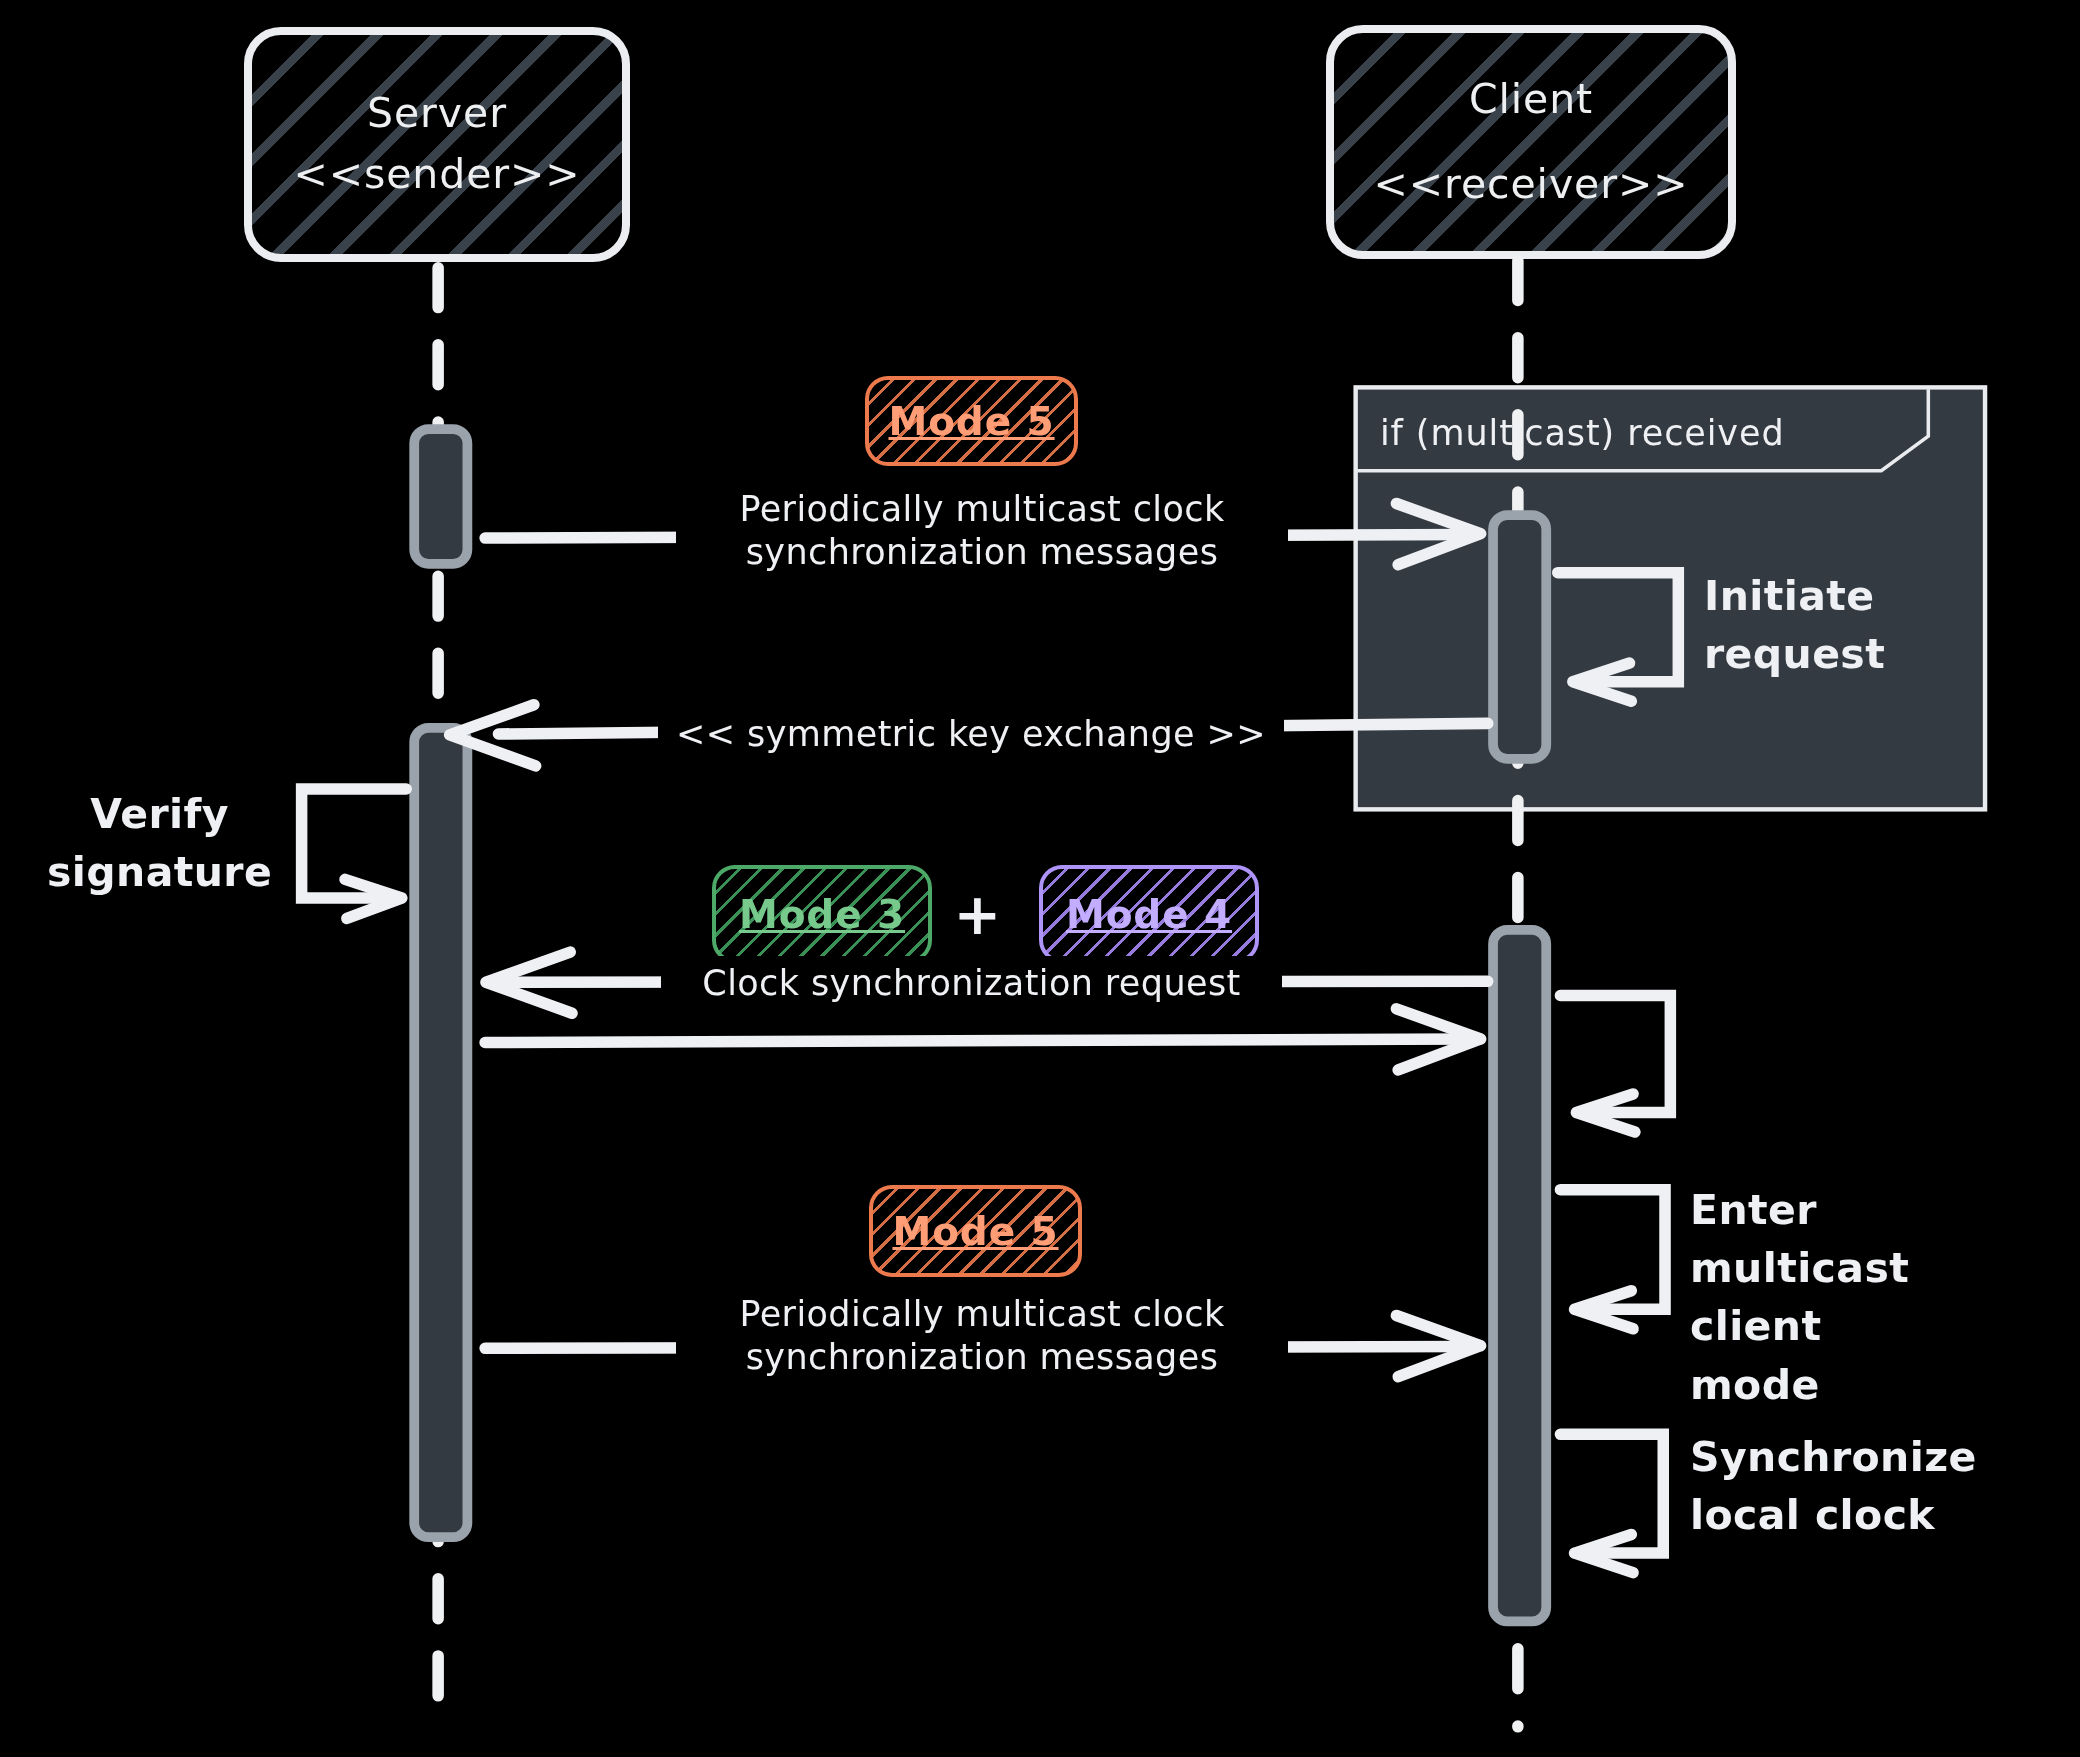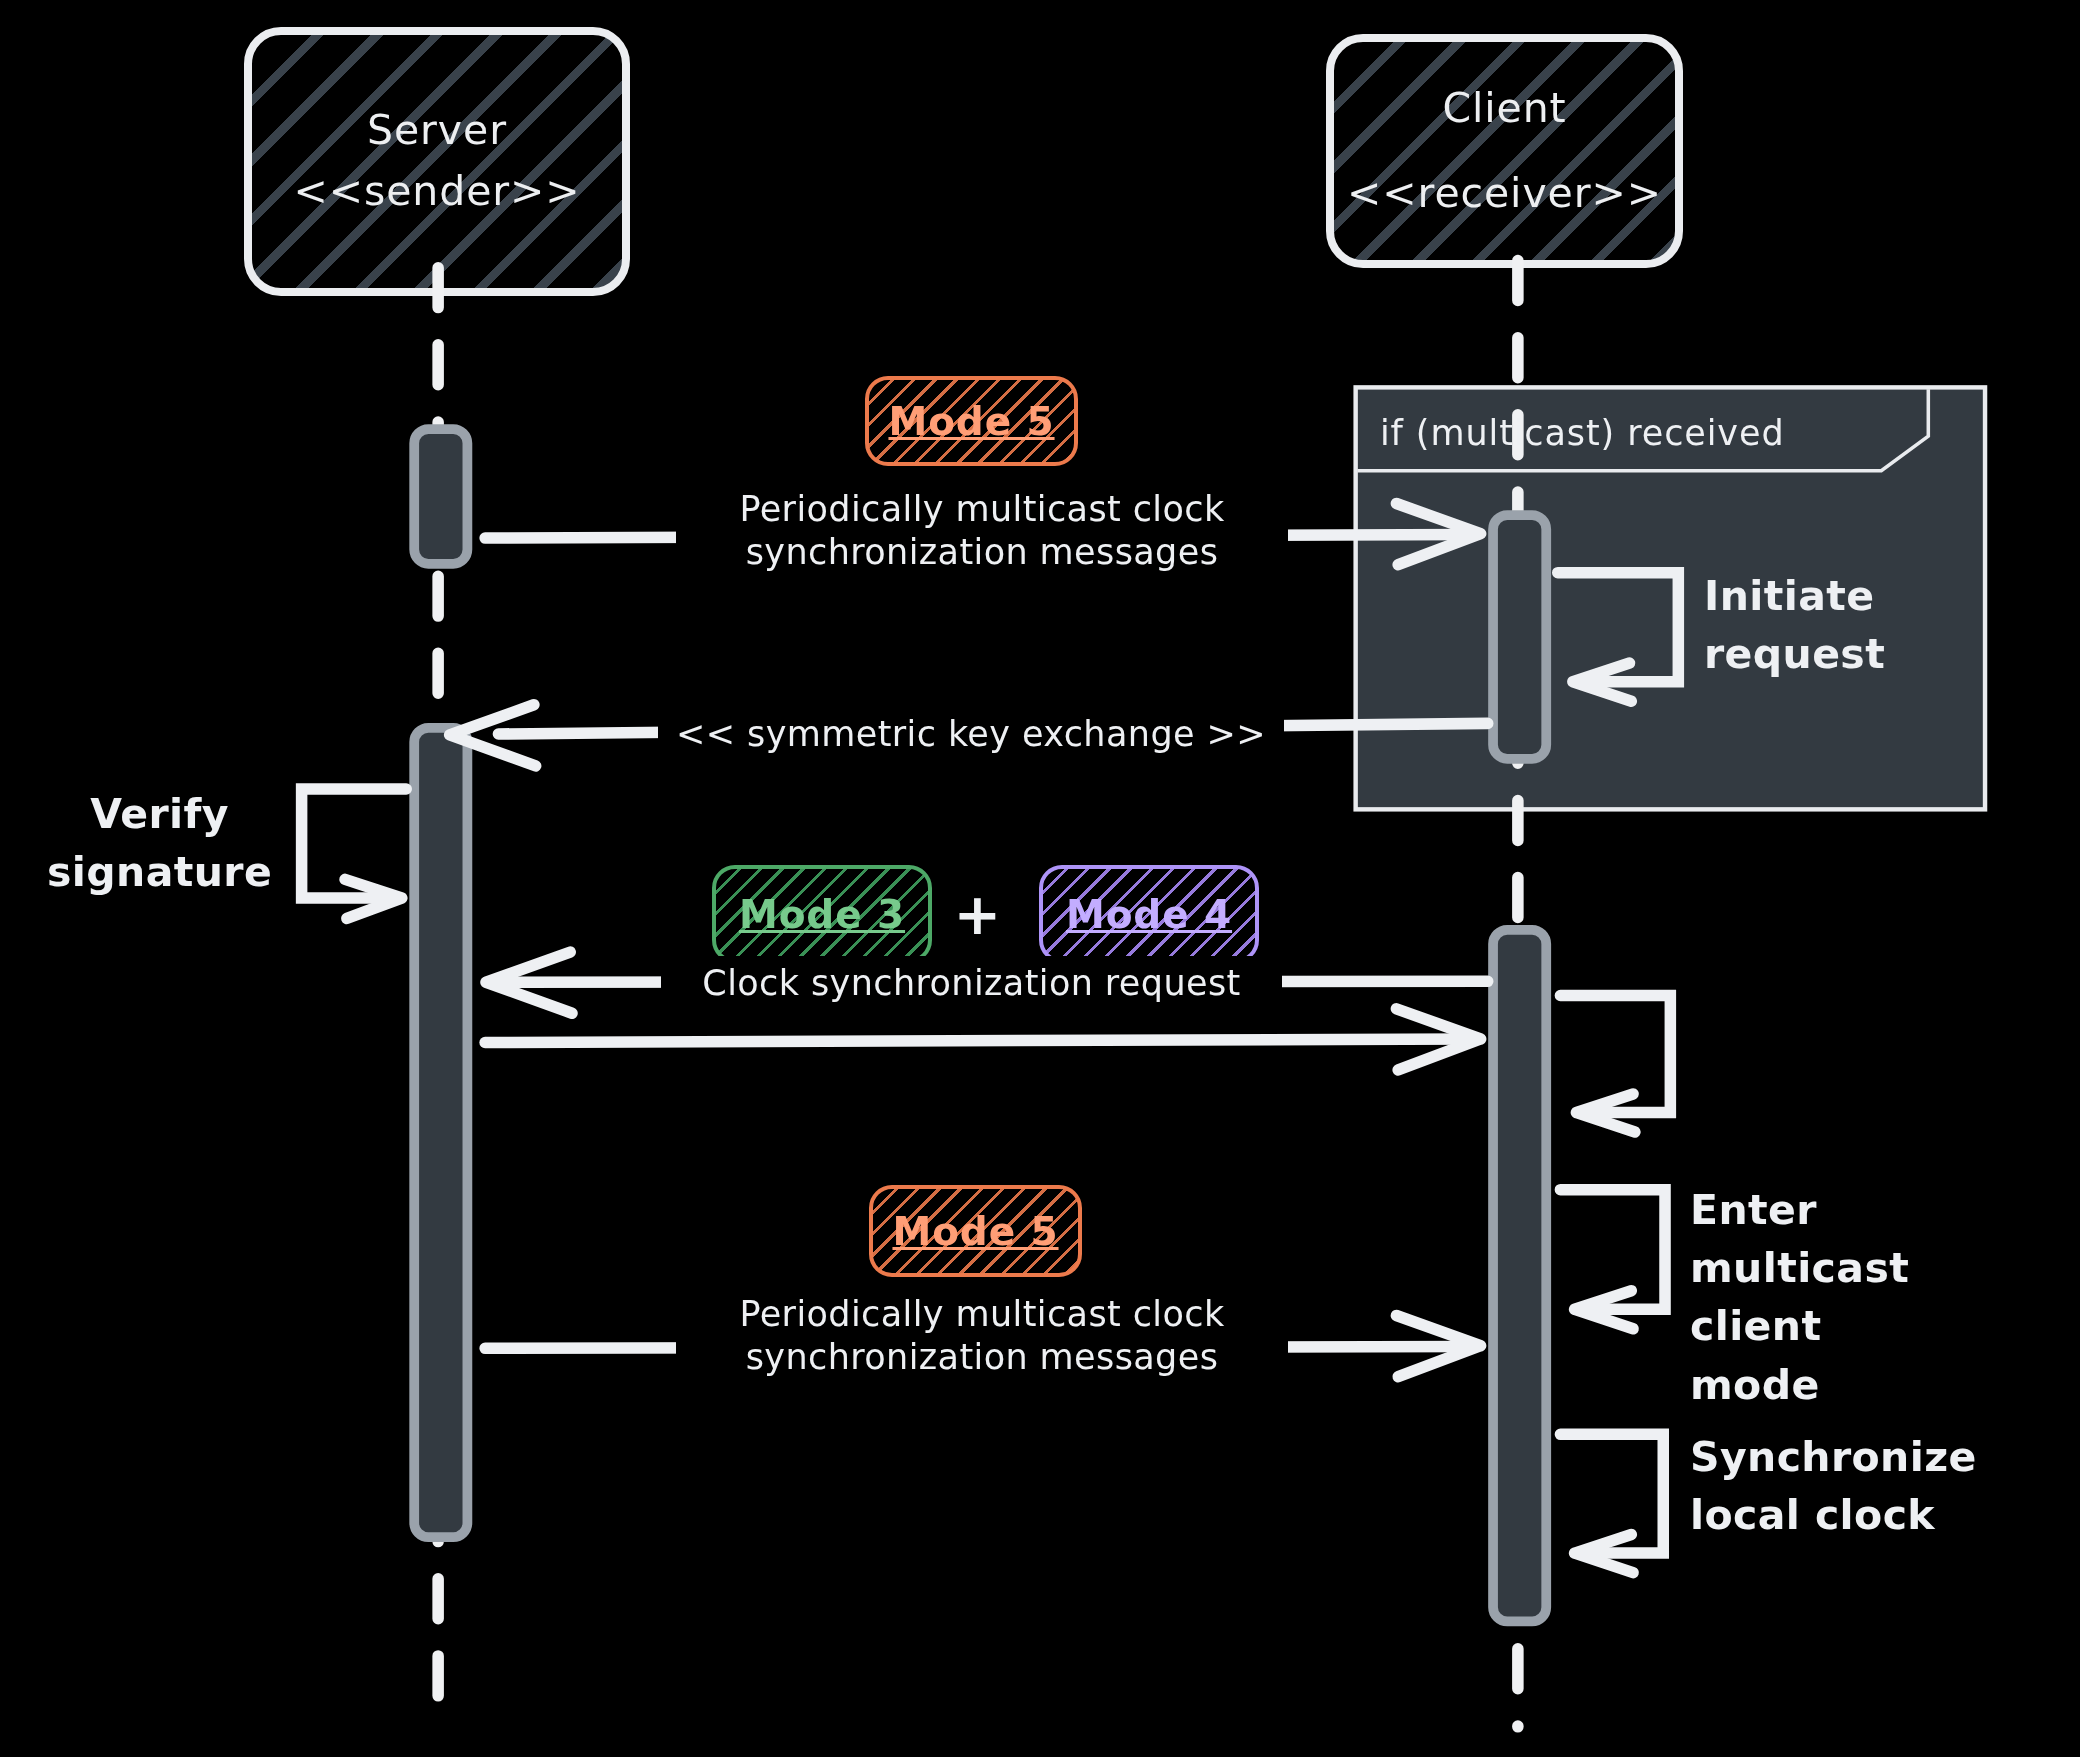--- a/index.html
+++ b/index.html
@@ -38,25 +38,25 @@
     background:repeating-linear-gradient(135deg,rgba(167,136,245,.9) 0 3.1px,transparent 3.1px 15px);
   }
   .frame-label{z-index:3;font-size:35px;display:flex;align-items:center;letter-spacing:0.9px;}
   .plus{z-index:3;font-size:57px;font-weight:bold;display:flex;align-items:center;justify-content:center;}
 </style>
 </head>
 <body>
 
 <div id="canvas">
 
-  <div class="pbox abs" style="left:244px;top:26.6px;width:386px;height:269px;">
+  <div class="pbox abs" style="left:244px;top:26.6px;width:386px;height:235px;">
     <div>Server</div>
     <div>&lt;&lt;sender&gt;&gt;</div>
   </div>
-  <div class="pbox abs" style="left:1326px;top:34px;width:357px;height:234px;gap:24px;">
+  <div class="pbox abs" style="left:1326px;top:25px;width:410px;height:234px;gap:24px;">
     <div>Client</div>
     <div>&lt;&lt;receiver&gt;&gt;</div>
   </div>
 
   <svg id="strokes" width="2081" height="1757" viewBox="0 0 2347 1982">
 
     <rect x="1529" y="437" width="710" height="476" fill="#333a41" stroke="#e9ebee" stroke-width="5"></rect>
     <path d="M2175,439 L2175,492 L2122,531 L1531,531" fill="none" stroke="#e9ebee" stroke-width="4"></path>
 
     <line x1="494" y1="302" x2="494" y2="1948" stroke="#f0f1f3" stroke-width="13" stroke-linecap="round" stroke-dasharray="45 42"></line>

